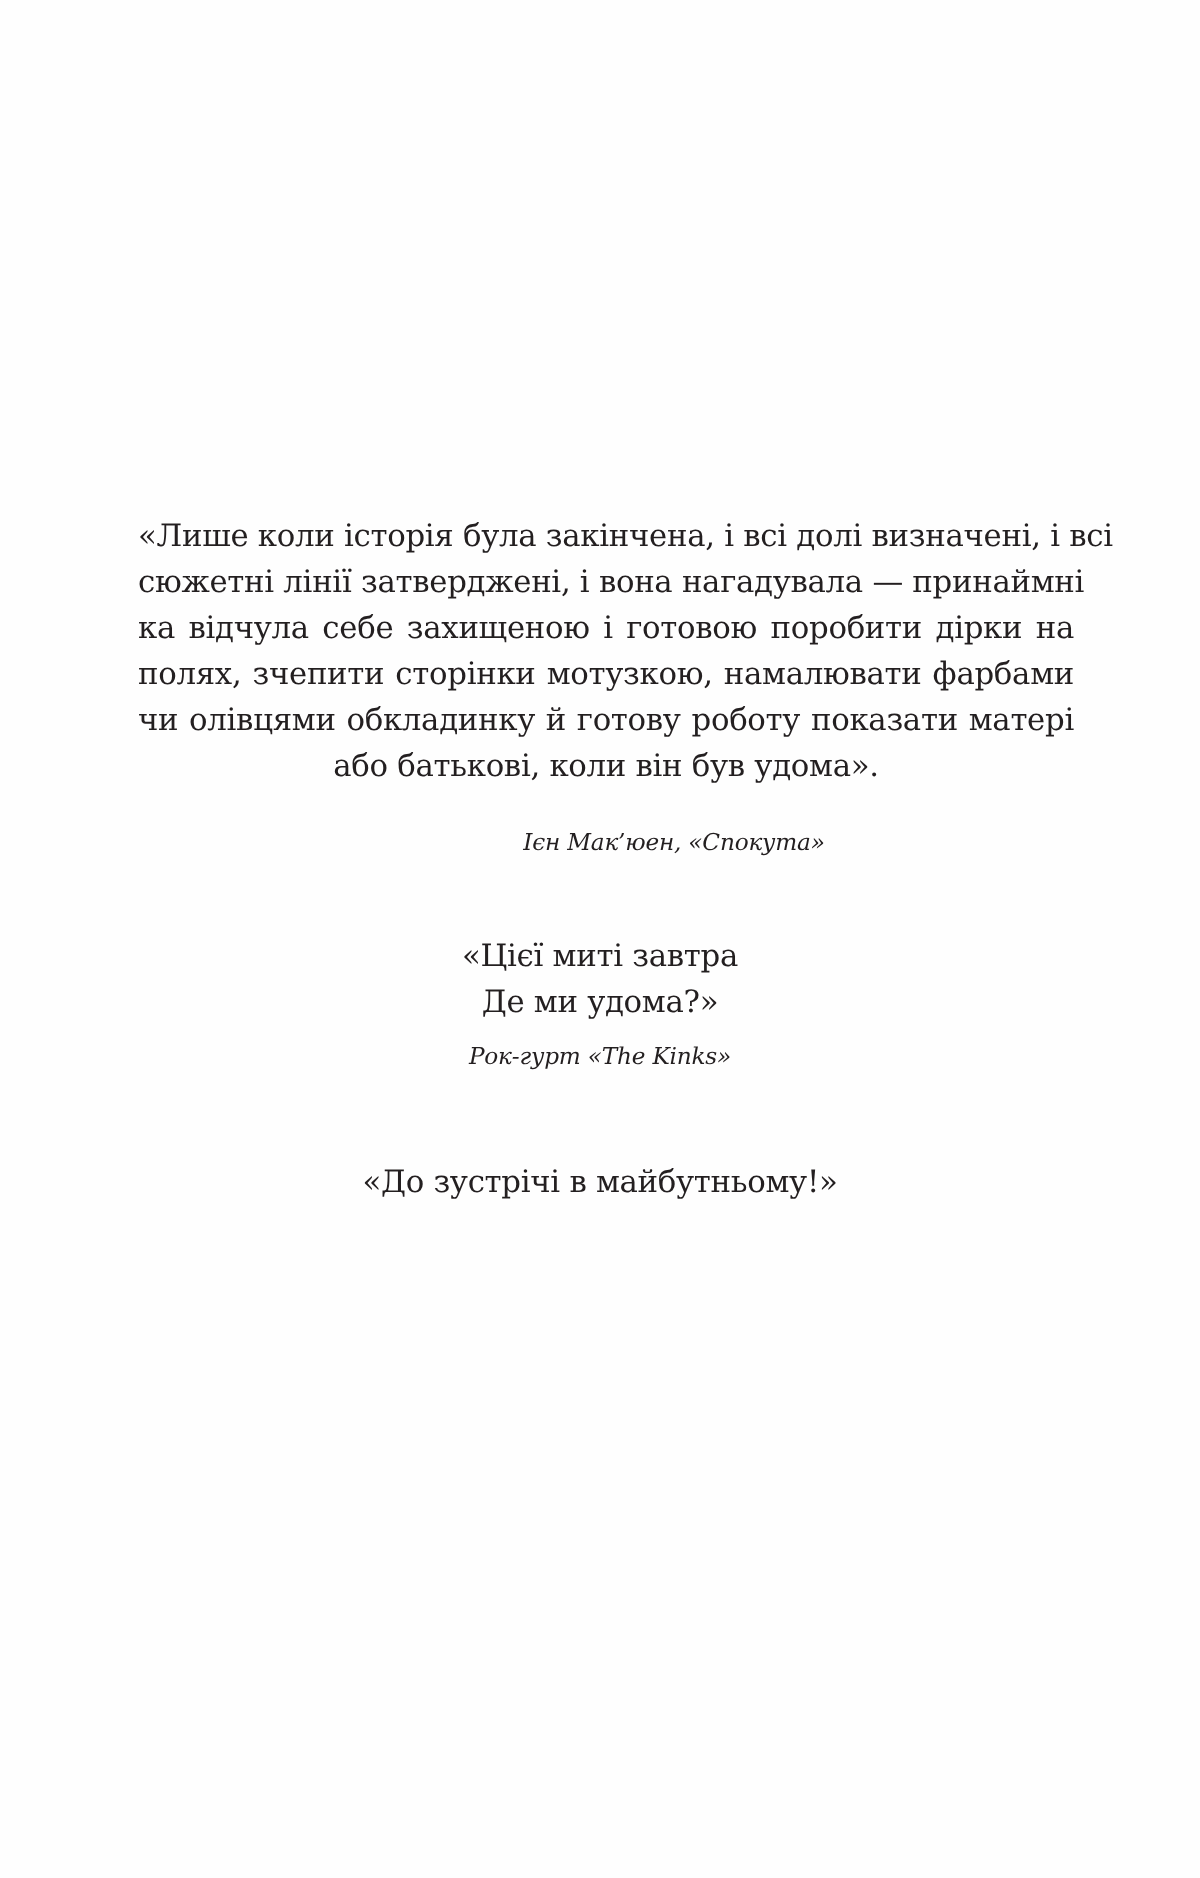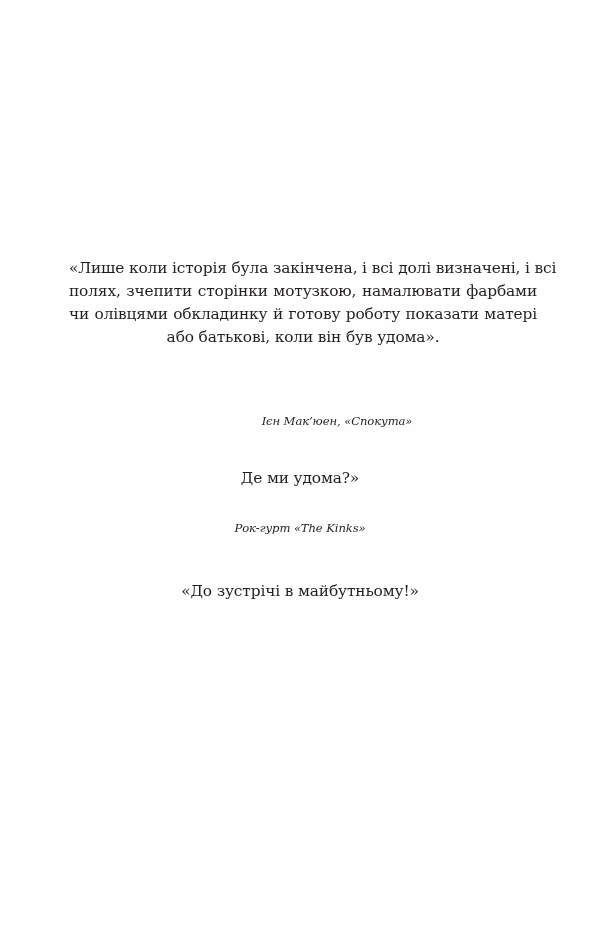--- a/index.html
+++ b/index.html
@@ -60,27 +60,30 @@
     }
     .centered-quote .line { display: block; white-space: nowrap; }
   </style>
 </head>
 <body>
 
 <div class="page">
 
   <div class="epigraph-main">
     <span class="line">«Лише коли історія була закінчена, і всі долі визначені, і всі</span>
+    <span class="line">сюжетні лінії затверджені, і вона нагадувала — принаймні</span>
+    <span class="line">ка відчула себе захищеною і готовою поробити дірки на</span>
     <span class="line">полях, зчепити сторінки мотузкою, намалювати фарбами</span>
     <span class="line">чи олівцями обкладинку й готову роботу показати матері</span>
     <span class="line last">або батькові, коли він був удома».</span>
   </div>
   <div class="attribution" style="top:413px;padding-left:37px;">Ієн Мак’юен, «Спокута»</div>
 
   <div class="centered-quote" style="top:467px;">
+    <span class="line">«Цієї миті завтра</span>
     <span class="line">Де ми удома?»</span>
   </div>
   <div class="attribution" style="top:520px;">Рок-гурт «The Kinks»</div>
 
   <div class="centered-quote" style="top:580px;">
     <span class="line">«До зустрічі в майбутньому!»</span>
   </div>
 
 </div>
 

